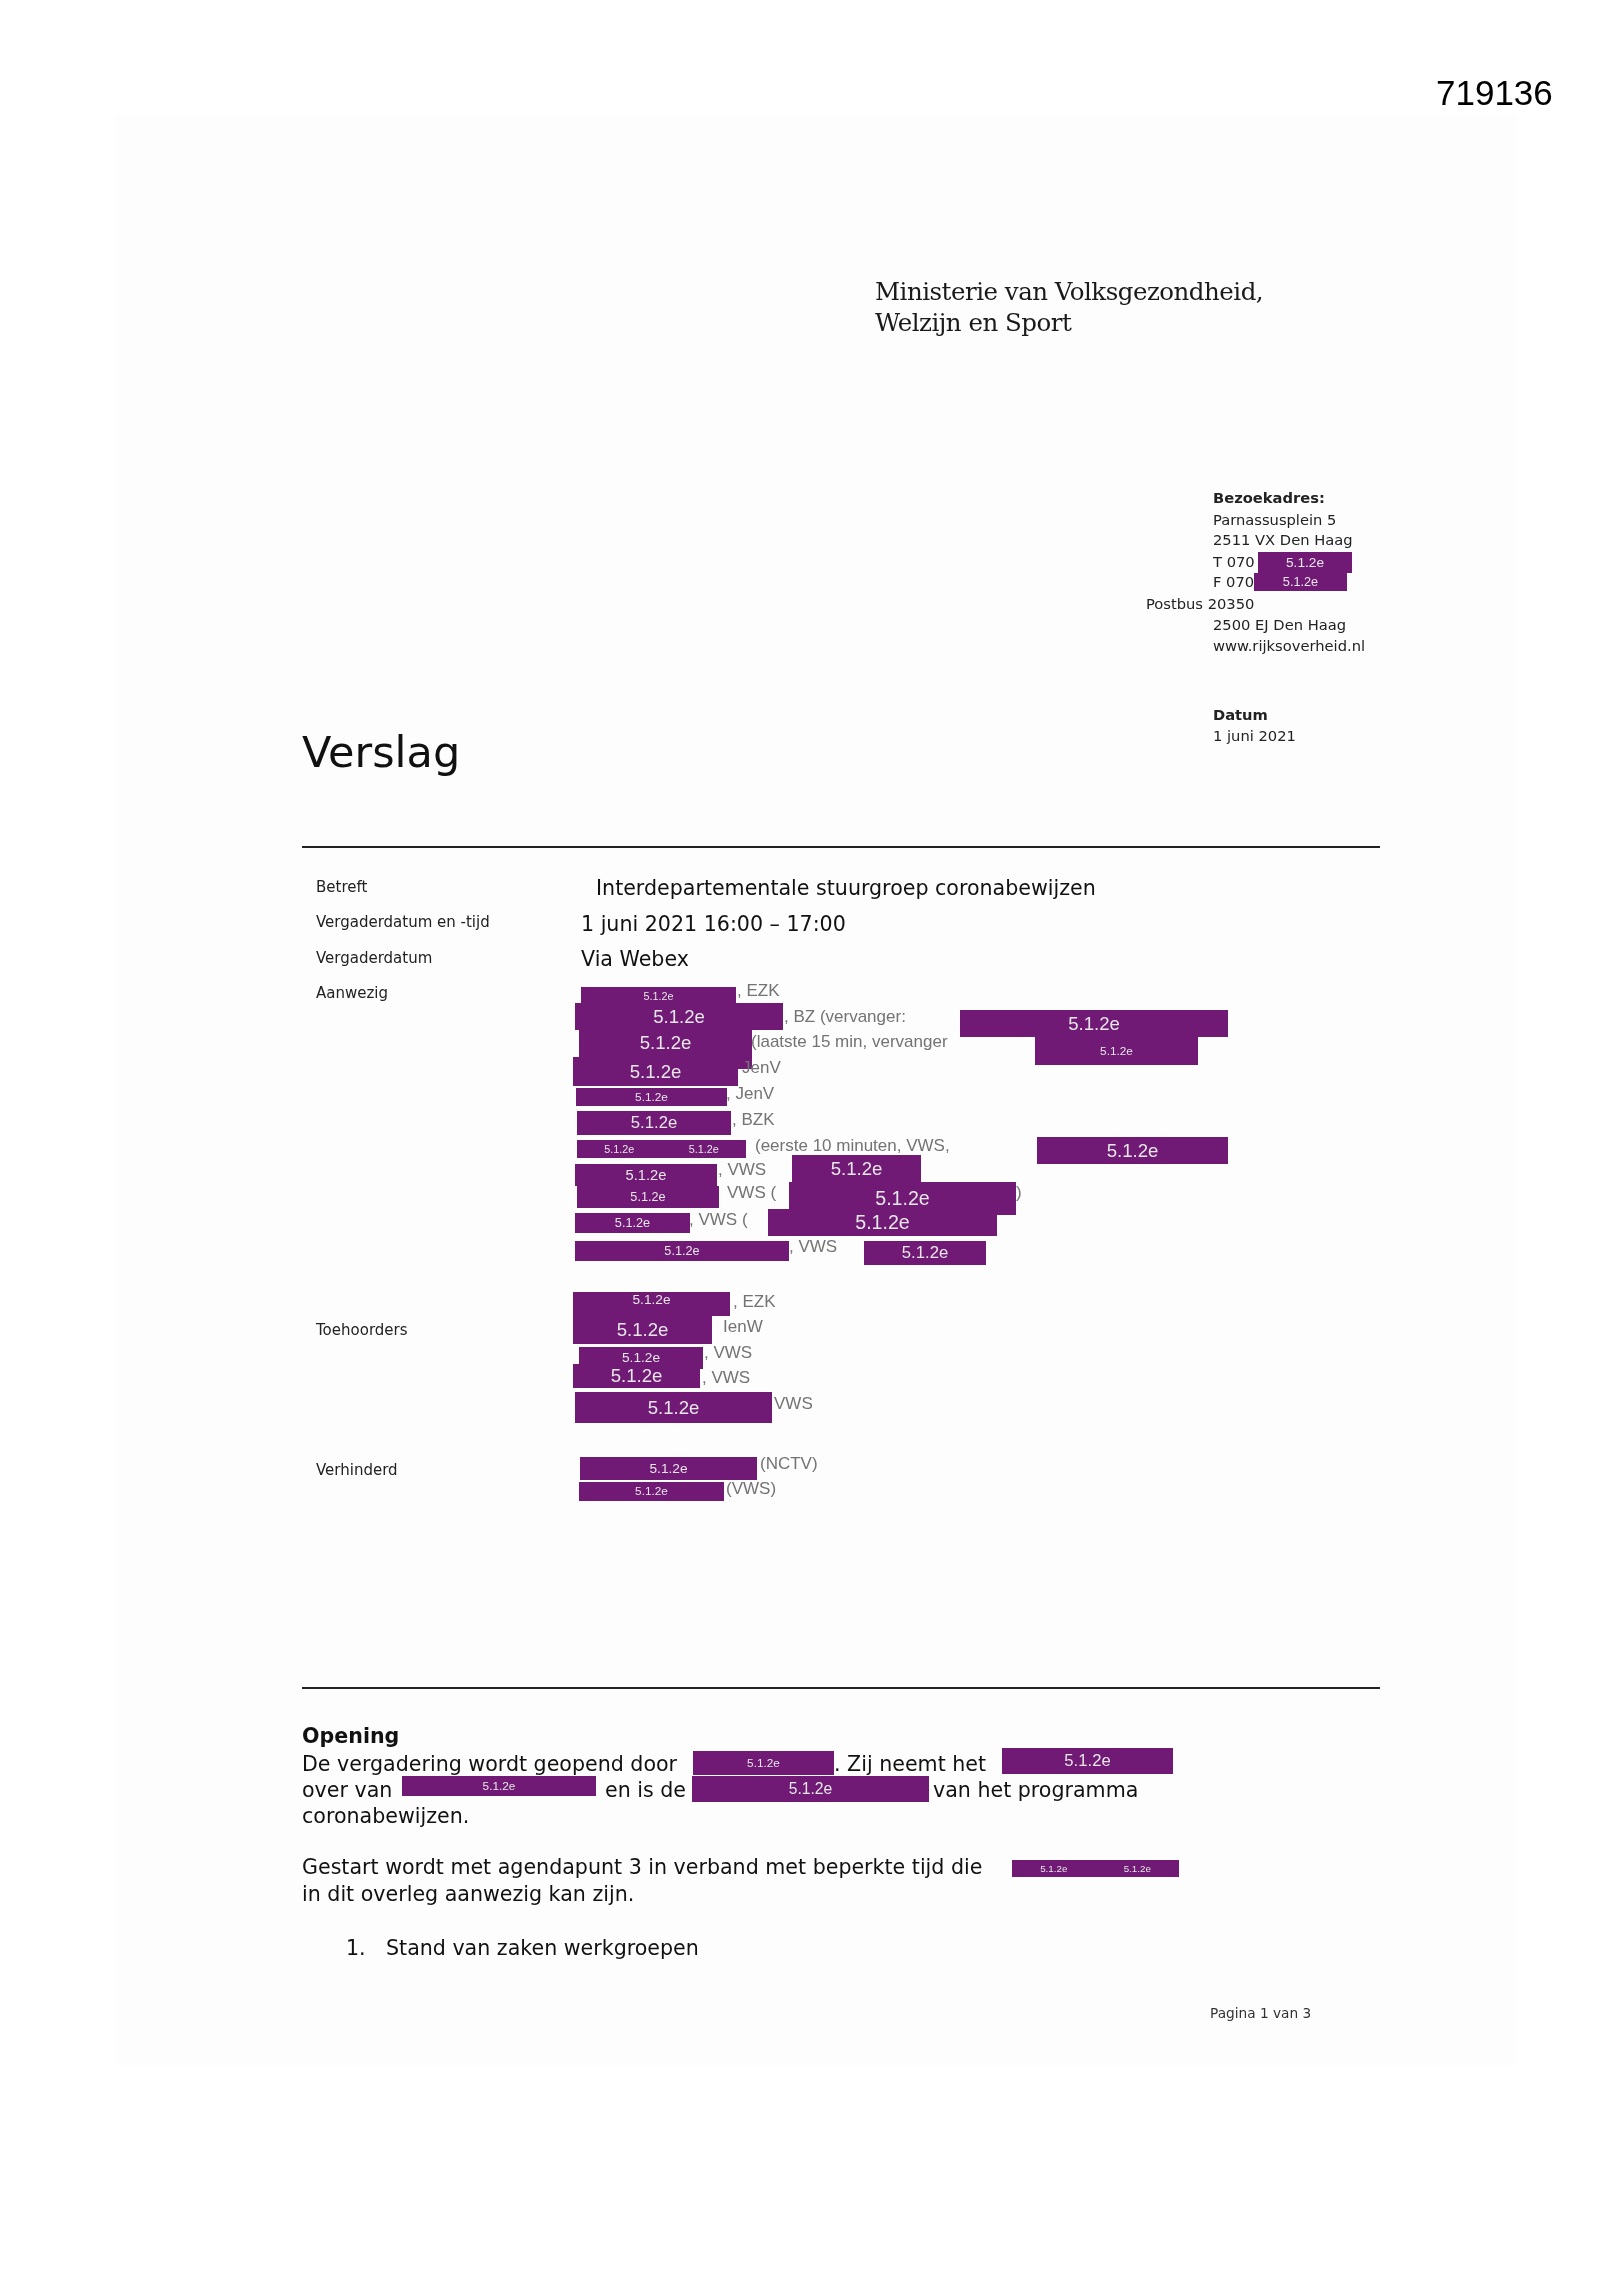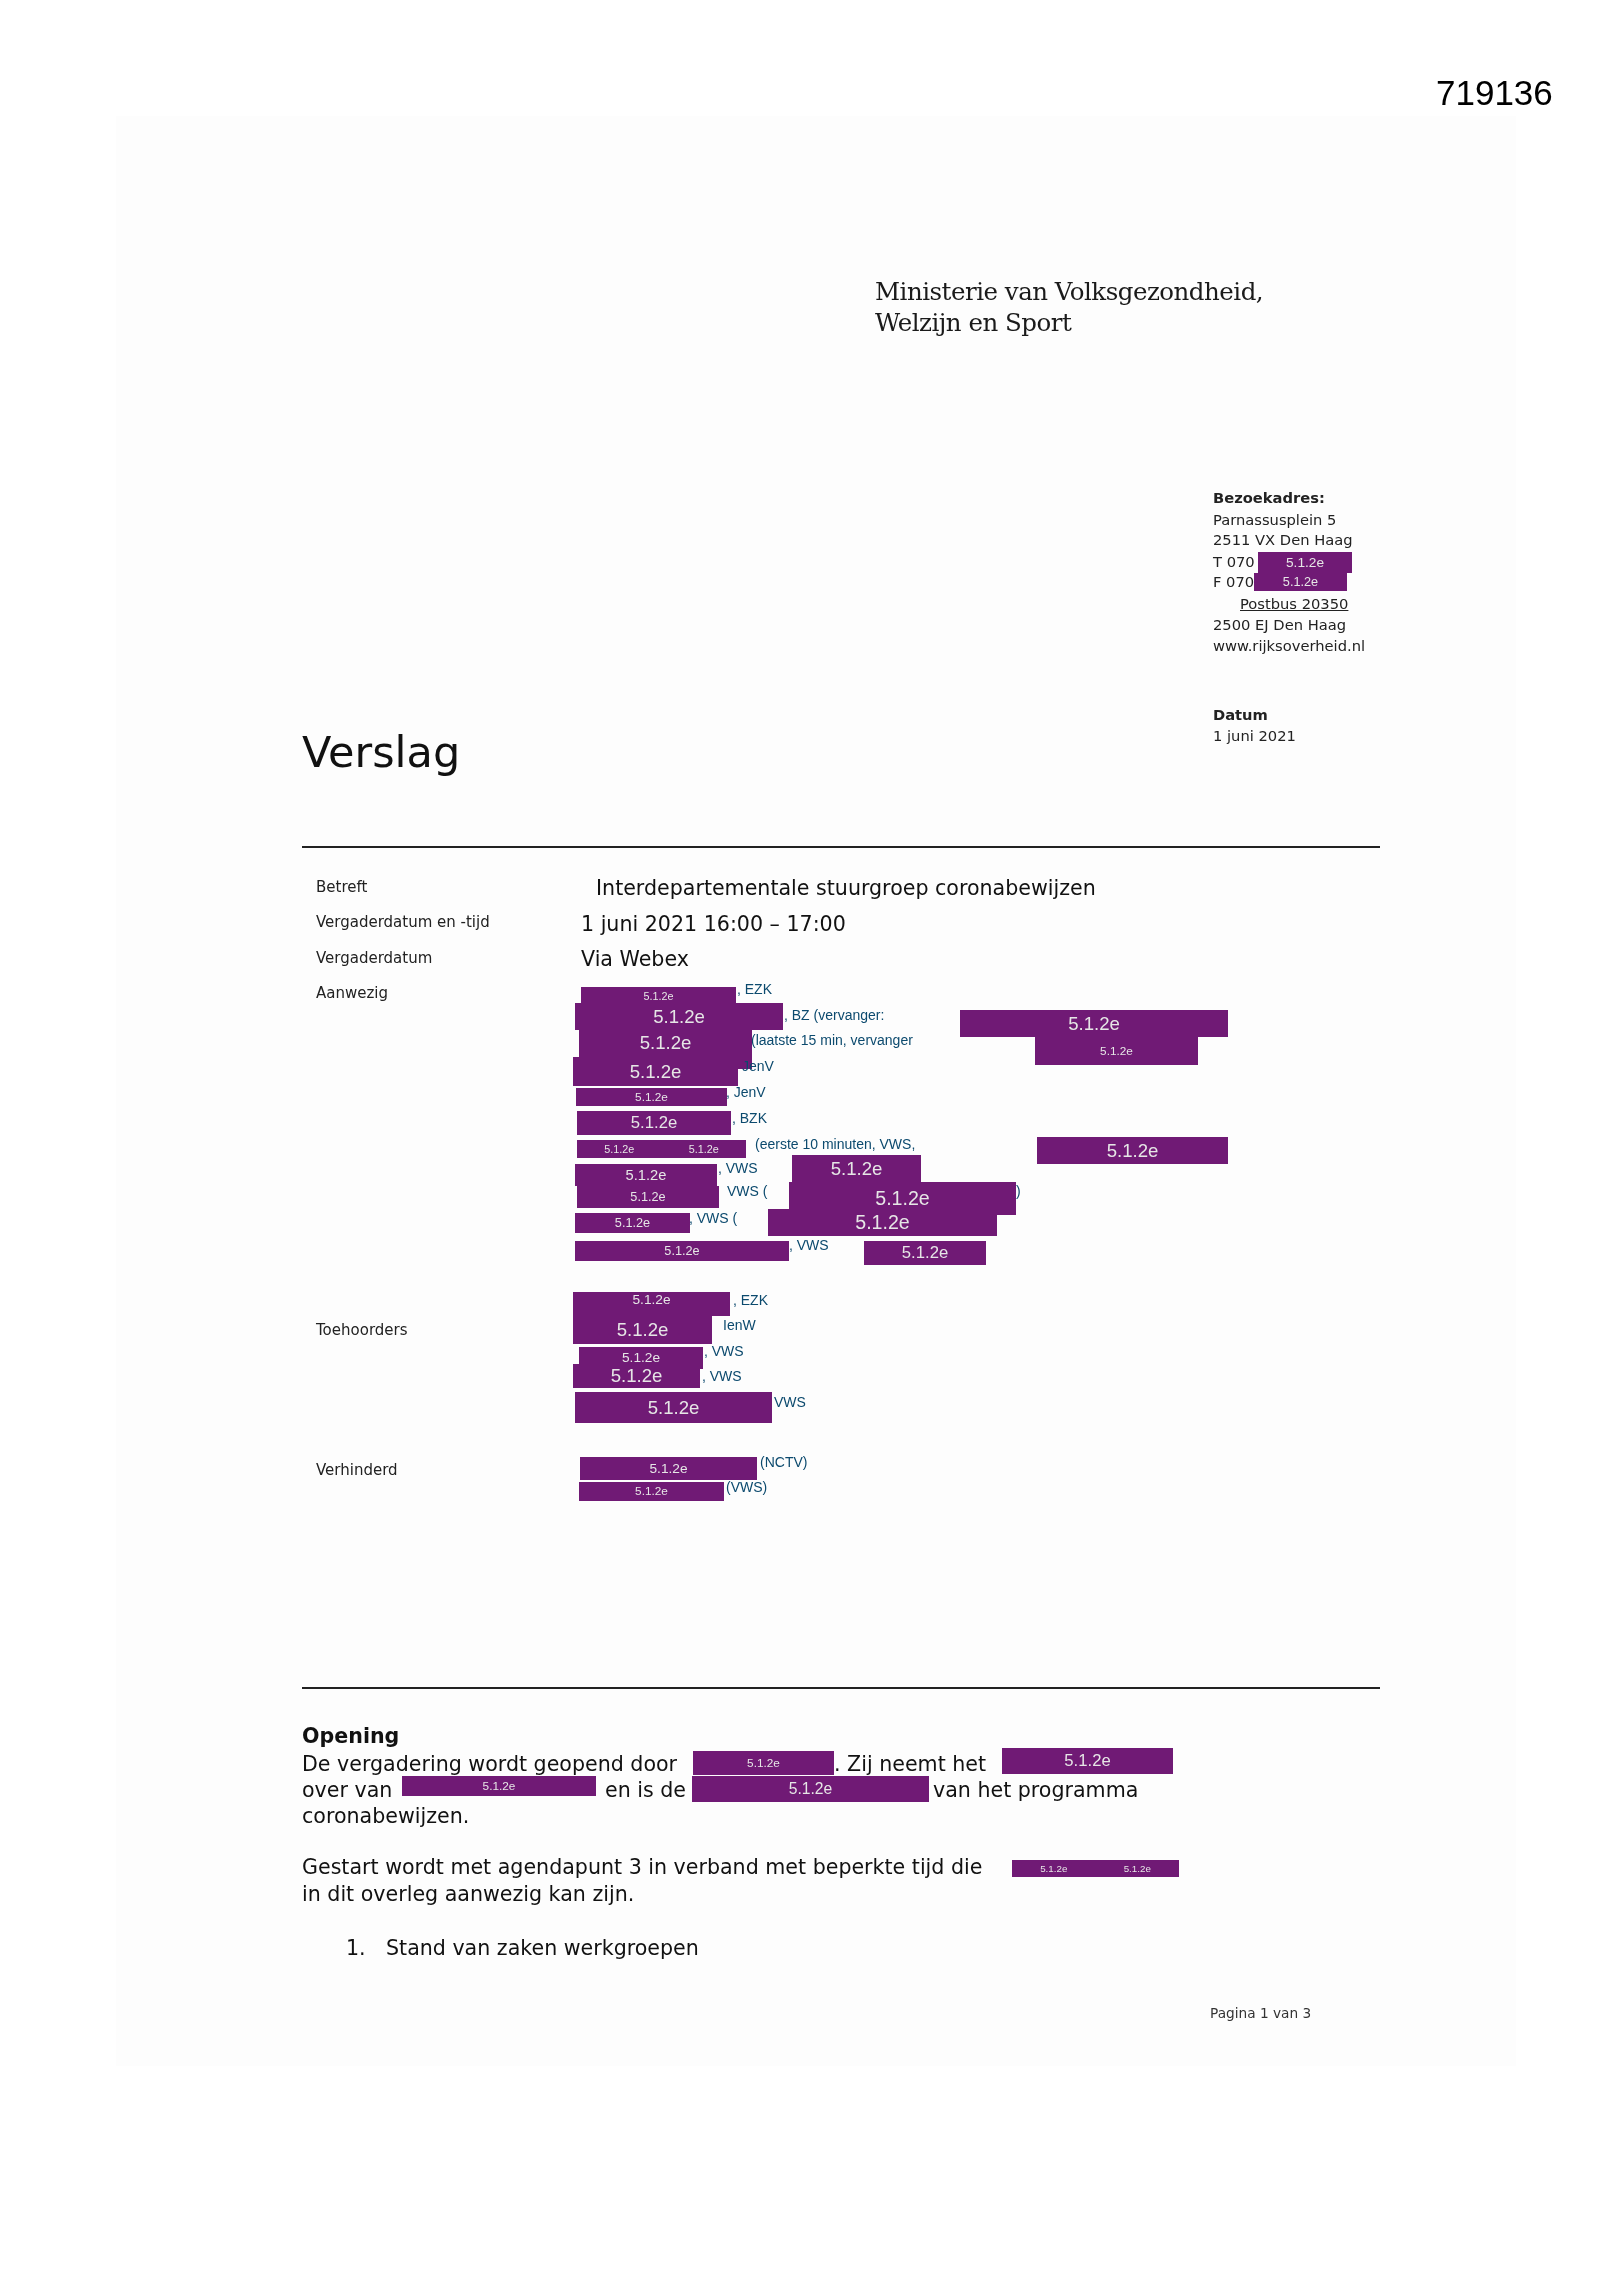--- a/index.html
+++ b/index.html
@@ -10,21 +10,21 @@
   .docnum { font-family:"Liberation Sans", sans-serif; font-size:35px; color:#000000; }
   .logo { font-family:"DejaVu Serif", serif; font-size:24.5px; line-height:30px; color:#1a1a1a; letter-spacing:-0.5px; }
   .side { font-size:14.7px; line-height:21px; color:#222; }
   .side b { font-weight:bold; }
   .title { font-size:43px; color:#111; }
   .rule { position:absolute; left:302px; width:1078px; height:2px; background:#222; }
   .lbl { font-size:15px; color:#222; }
   .val { font-size:20.6px; color:#111; }
   .red { position:absolute; background:#701a75; color:#e6e6e6; font-family:"Liberation Sans", sans-serif;
          display:flex; align-items:center; justify-content:center; }
-  .txt { font-family:"Liberation Sans", sans-serif; font-size:14px; color:#0c4a6e; }
+  .txt { font-family:"Liberation Sans", sans-serif; font-size:17px; color:#737373; }
   .body { font-size:20.6px; color:#111; }
   .head { font-size:20.6px; font-weight:bold; }
   .foot { font-size:13.7px; color:#333; }
 </style>
 </head>
 <body>
 
 <div class="paper"></div>
 
 <div class="abs docnum" style="left:1436px; top:73px;">719136</div>
@@ -32,21 +32,21 @@
 <div class="abs logo" style="left:875px; top:277px;">Ministerie van Volksgezondheid,</div>
 <div class="abs logo" style="left:875px; top:308px;">Welzijn en Sport</div>
 
 <div class="abs side" style="left:1213px; top:487px;"><b>Bezoekadres:</b></div>
 <div class="abs side" style="left:1213px; top:509px;">Parnassusplein 5</div>
 <div class="abs side" style="left:1213px; top:529px;">2511 VX Den Haag</div>
 <div class="abs side" style="left:1213px; top:551px;">T  070</div>
 <div class="red" style="left:1258px; top:552px; width:94px; height:20.6px; font-size:13.7px;">5.1.2e</div>
 <div class="abs side" style="left:1213px; top:571px;">F  070</div>
 <div class="red" style="left:1254px; top:573px; width:93px; height:17.6px; font-size:12.7px;">5.1.2e</div>
-<div class="abs side" style="left:1240px; top:593px;text-decoration:underline;">Postbus 20350</div>
+<div class="abs side" style="left:1146px; top:593px;">Postbus 20350</div>
 <div class="abs side" style="left:1213px; top:614px;">2500 EJ  Den Haag</div>
 <div class="abs side" style="left:1213px; top:635px;">www.rijksoverheid.nl</div>
 
 <div class="abs side" style="left:1213px; top:704px;"><b>Datum</b></div>
 <div class="abs side" style="left:1213px; top:725px;">1 juni 2021</div>
 
 <div class="abs title" style="left:302px; top:727px;">Verslag</div>
 
 <div class="rule" style="top:846px;"></div>
 

